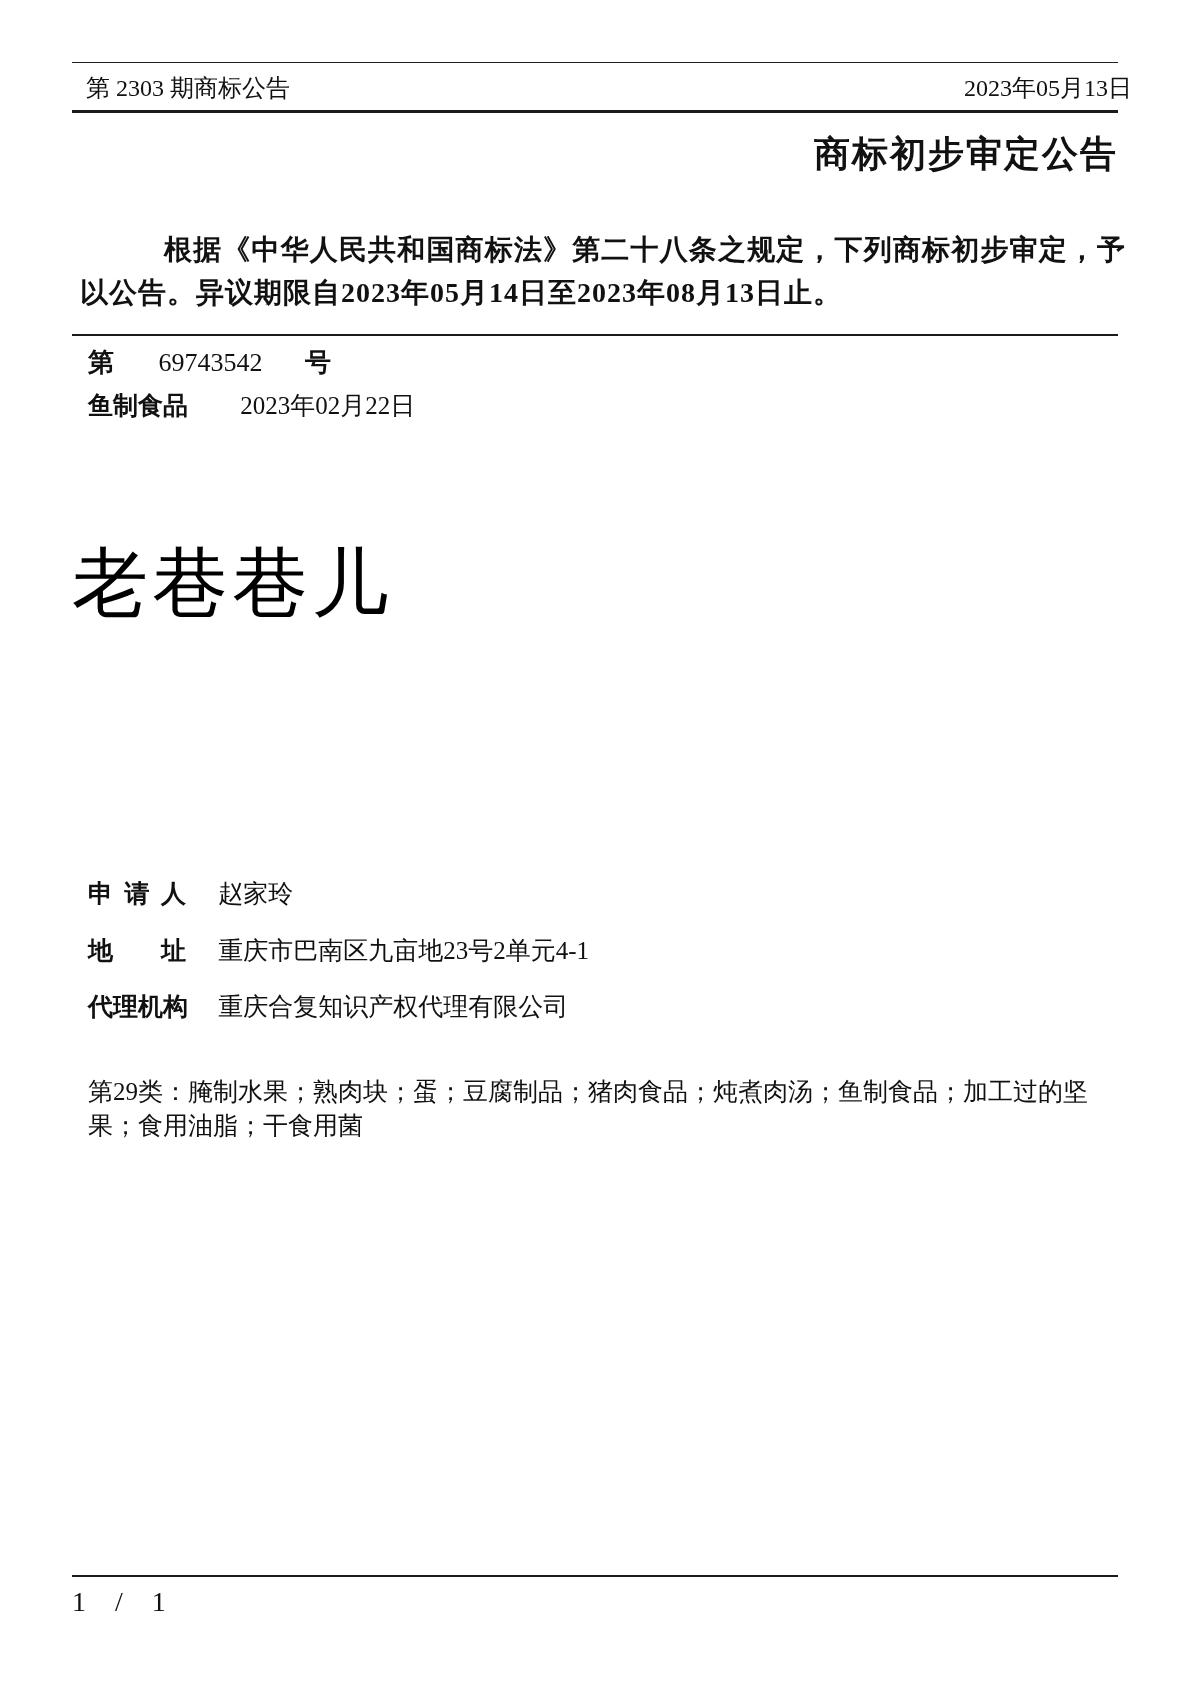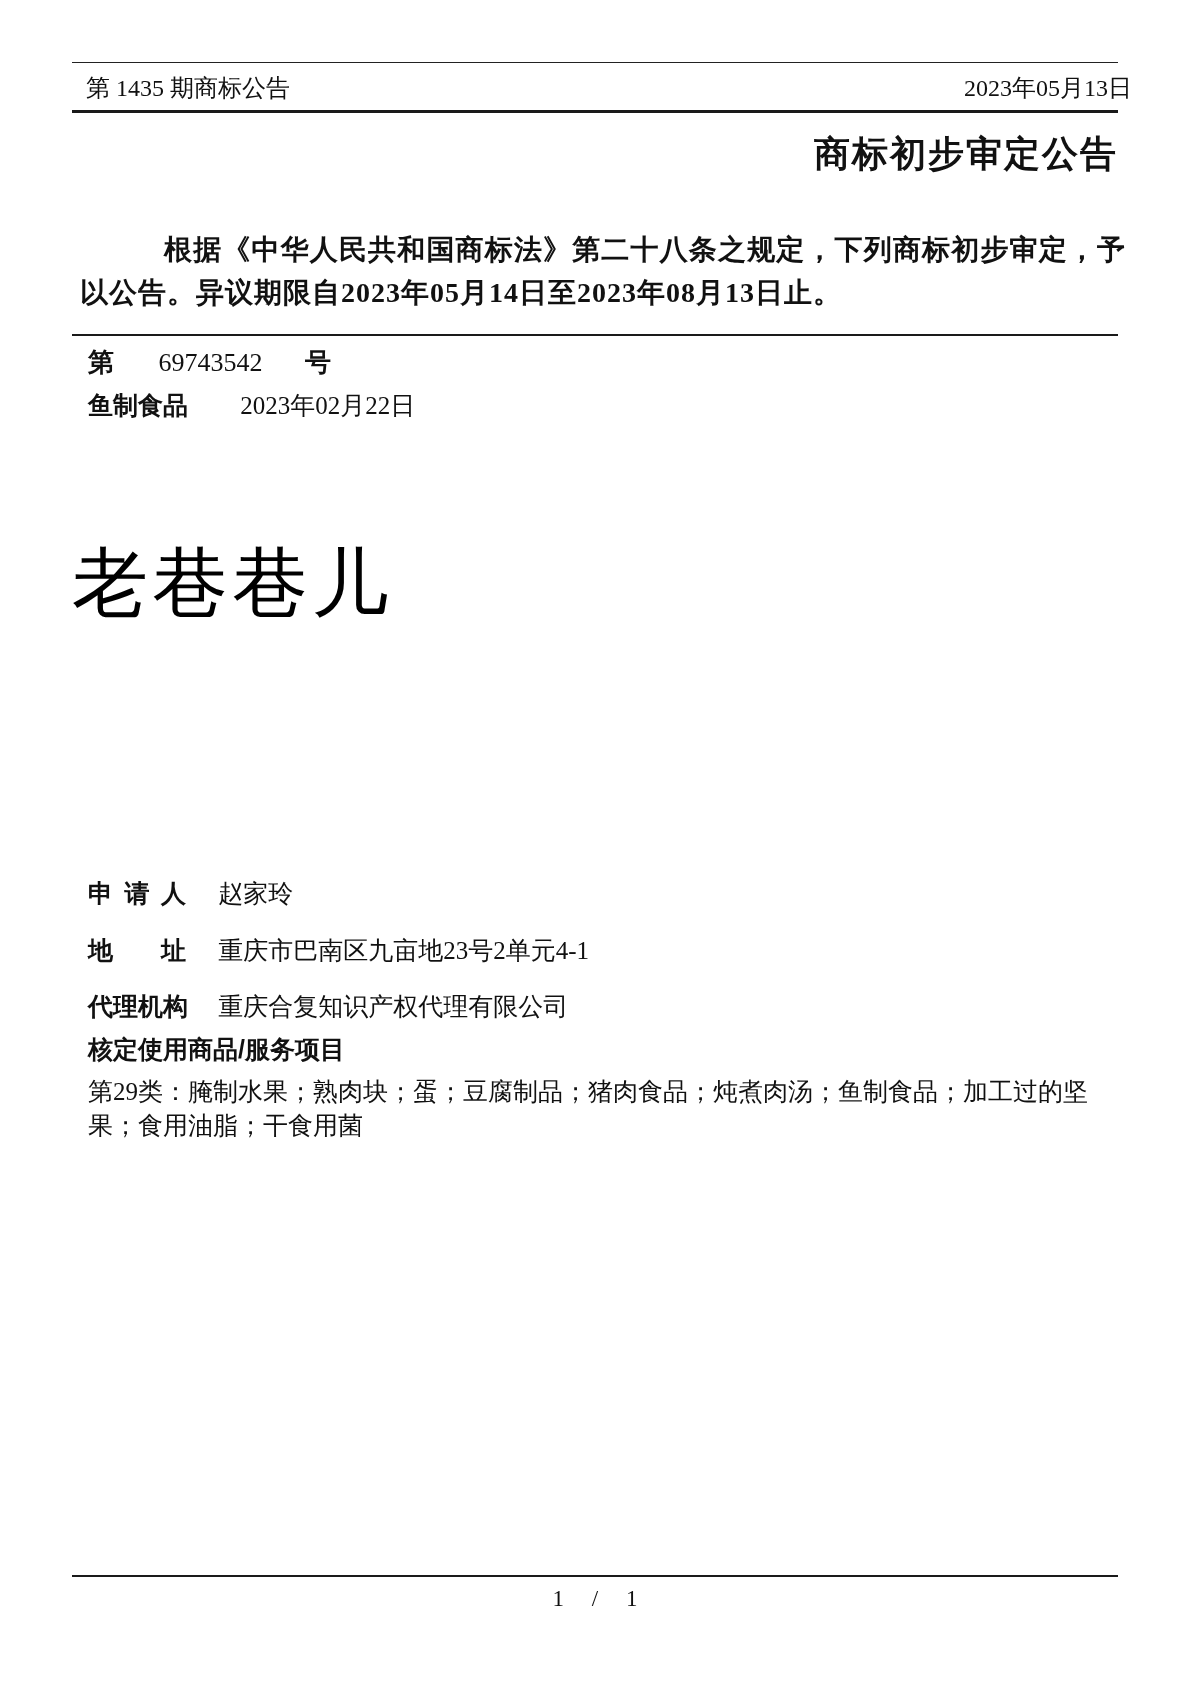--- a/index.html
+++ b/index.html
@@ -108,36 +108,36 @@
   .goods-text {
     padding: 0 16px;
     width: 1000px;
     font-size: 25px;
     line-height: 34px;
     text-align: justify;
     font-family: "Liberation Serif", "DejaVu Serif", serif;
   }
 
   .footer-page {
-    text-align: center;
-    font-size: 23px;
+    text-align: left;
+    font-size: 28px;
     font-family: "Liberation Serif", "DejaVu Serif", serif;
   }
   .footer-page span { display: inline-block; }
   .footer-sep { margin: 0 22px; }
 </style>
 </head>
 <body>
 
 <div class="sheet">
 
   <div class="abs rule-thin" style="top:62px"></div>
 
   <div class="abs header-row" style="top:72px">
-    <span>第 1435 期商标公告</span>
+    <span>第 2303 期商标公告</span>
     <span>2023年05月13日</span>
   </div>
 
   <div class="abs rule-thick" style="top:110px"></div>
 
   <div class="abs doc-title" style="top:130px">商标初步审定公告</div>
 
   <div class="abs intro" style="top:200px">根据《中华人民共和国商标法》第二十八条之规定，下列商标初步审定，予以公告。异议期限自2023年05月14日至2023年08月13日止。</div>
 
   <div class="abs rule-medium" style="top:334px"></div>
@@ -164,21 +164,20 @@
   <div class="abs field-row" style="top:933px">
     <span class="lbl">地 址</span>
     <span class="val">重庆市巴南区九亩地23号2单元4-1</span>
   </div>
 
   <div class="abs field-row" style="top:989px">
     <span class="lbl">代理机构</span>
     <span class="val">重庆合复知识产权代理有限公司</span>
   </div>
 
-  <div class="abs goods-heading" style="top:1033px">核定使用商品/服务项目</div>
 
   <div class="abs goods-text" style="top:1075px">第29类：腌制水果；熟肉块；蛋；豆腐制品；猪肉食品；炖煮肉汤；鱼制食品；加工过的坚果；食用油脂；干食用菌</div>
 
   <div class="abs rule-medium" style="top:1575px"></div>
 
   <div class="abs footer-page" style="top:1586px">
     <span>1</span>
     <span class="footer-sep">/</span>
     <span>1</span>
   </div>

